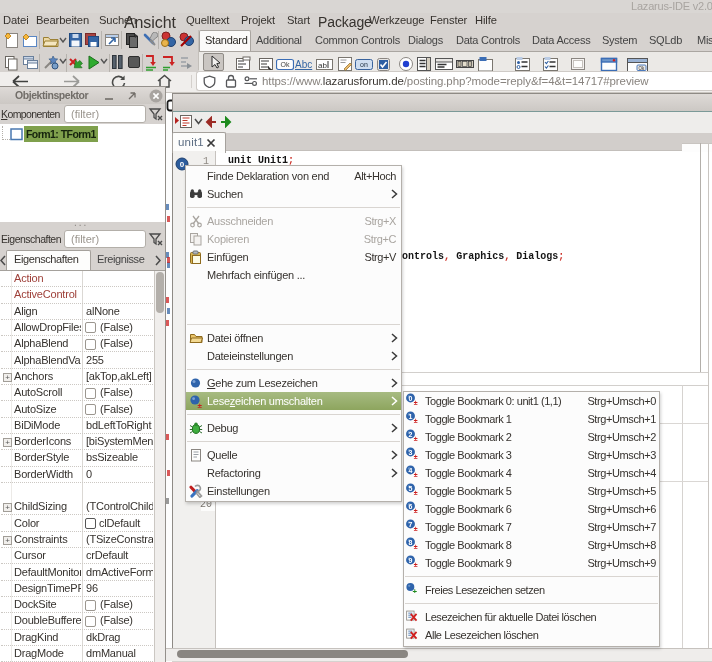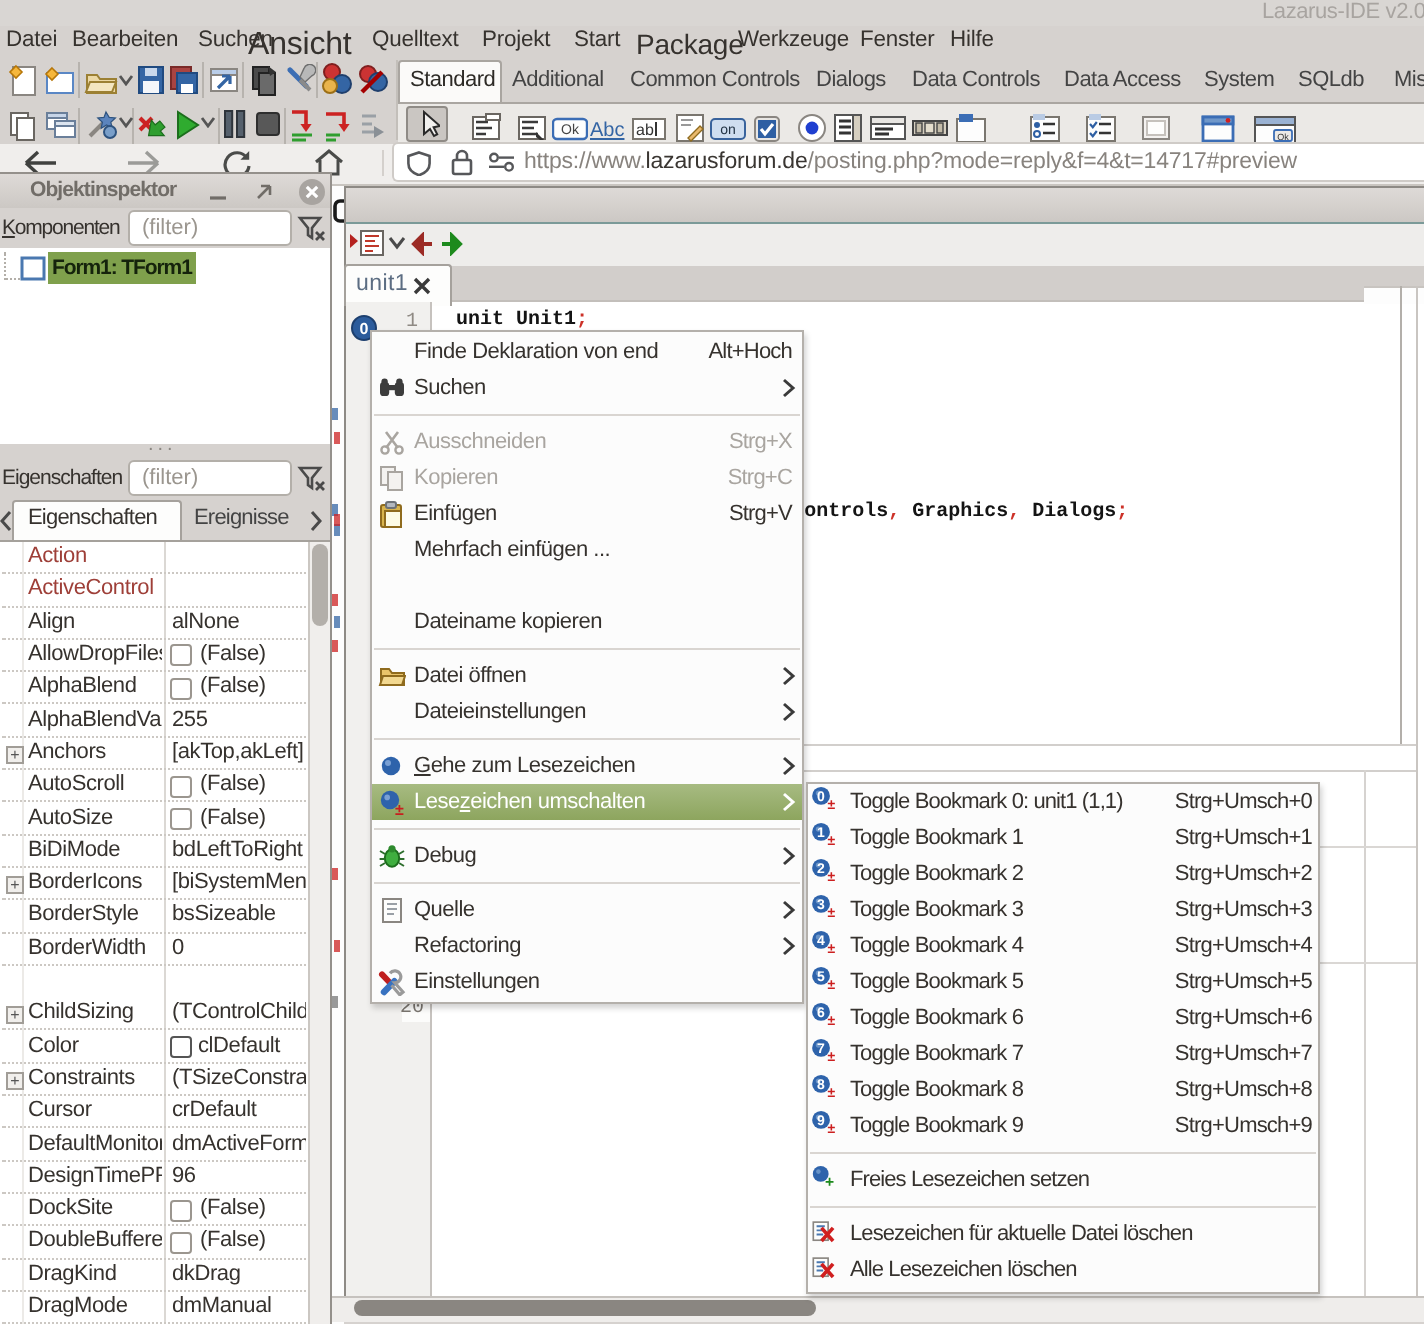--- a/index.html
+++ b/index.html
@@ -538,23 +538,20 @@
         <rect x="1.5" y="2.5" width="10" height="11" rx="1" fill="#d8b44e" stroke="#8f6b1e"></rect>
         <rect x="4" y="1" width="5" height="3" rx="1" fill="#b3b8bf" stroke="#6d7278"></rect>
         <rect x="3.5" y="5.5" width="8" height="8" fill="#fdfbe5" stroke="#8f6b1e"></rect>
       </svg>
       <div class="lab" style="letter-spacing:-0.25px">Einfügen</div>
       <div class="sc">Strg+V</div>
     </div>
     <div class="mi abs" style="left:186px;width:215px;top:266px">
       <div class="lab" style="letter-spacing:-0.25px">Mehrfach einfügen ...</div>
     </div>
-    <div class="mi abs" style="left:186px;width:215px;top:302px">
-      <div class="lab" style="letter-spacing:-0.25px">Dateiname kopieren</div>
-    </div>
     <div class="msep" style="left:187px;width:213px;top:324px"></div>
     <div class="mi abs" style="left:186px;width:215px;top:329px">
       <svg class="ico" style="left:3px;top:2px" width="14" height="14" viewBox="0 0 14 14">
         <path d="M1.5 3.5 h4 l1.5 2 h6 v6 h-11.5 z" fill="#e9c46a" stroke="#8f6b1e"></path>
         <path d="M2.5 7 h11 l-1.5 4.5 h-11 z" fill="#f2d890" stroke="#8f6b1e"></path>
       </svg>
       <div class="lab" style="letter-spacing:-0.25px">Datei öffnen</div>
       <svg class="arr" width="8" height="12" viewBox="0 0 8 12">
         <path d="M2 2 L6.5 6 L2 10" fill="none" stroke="#3a3a3a" stroke-width="1.5"></path>
       </svg>

